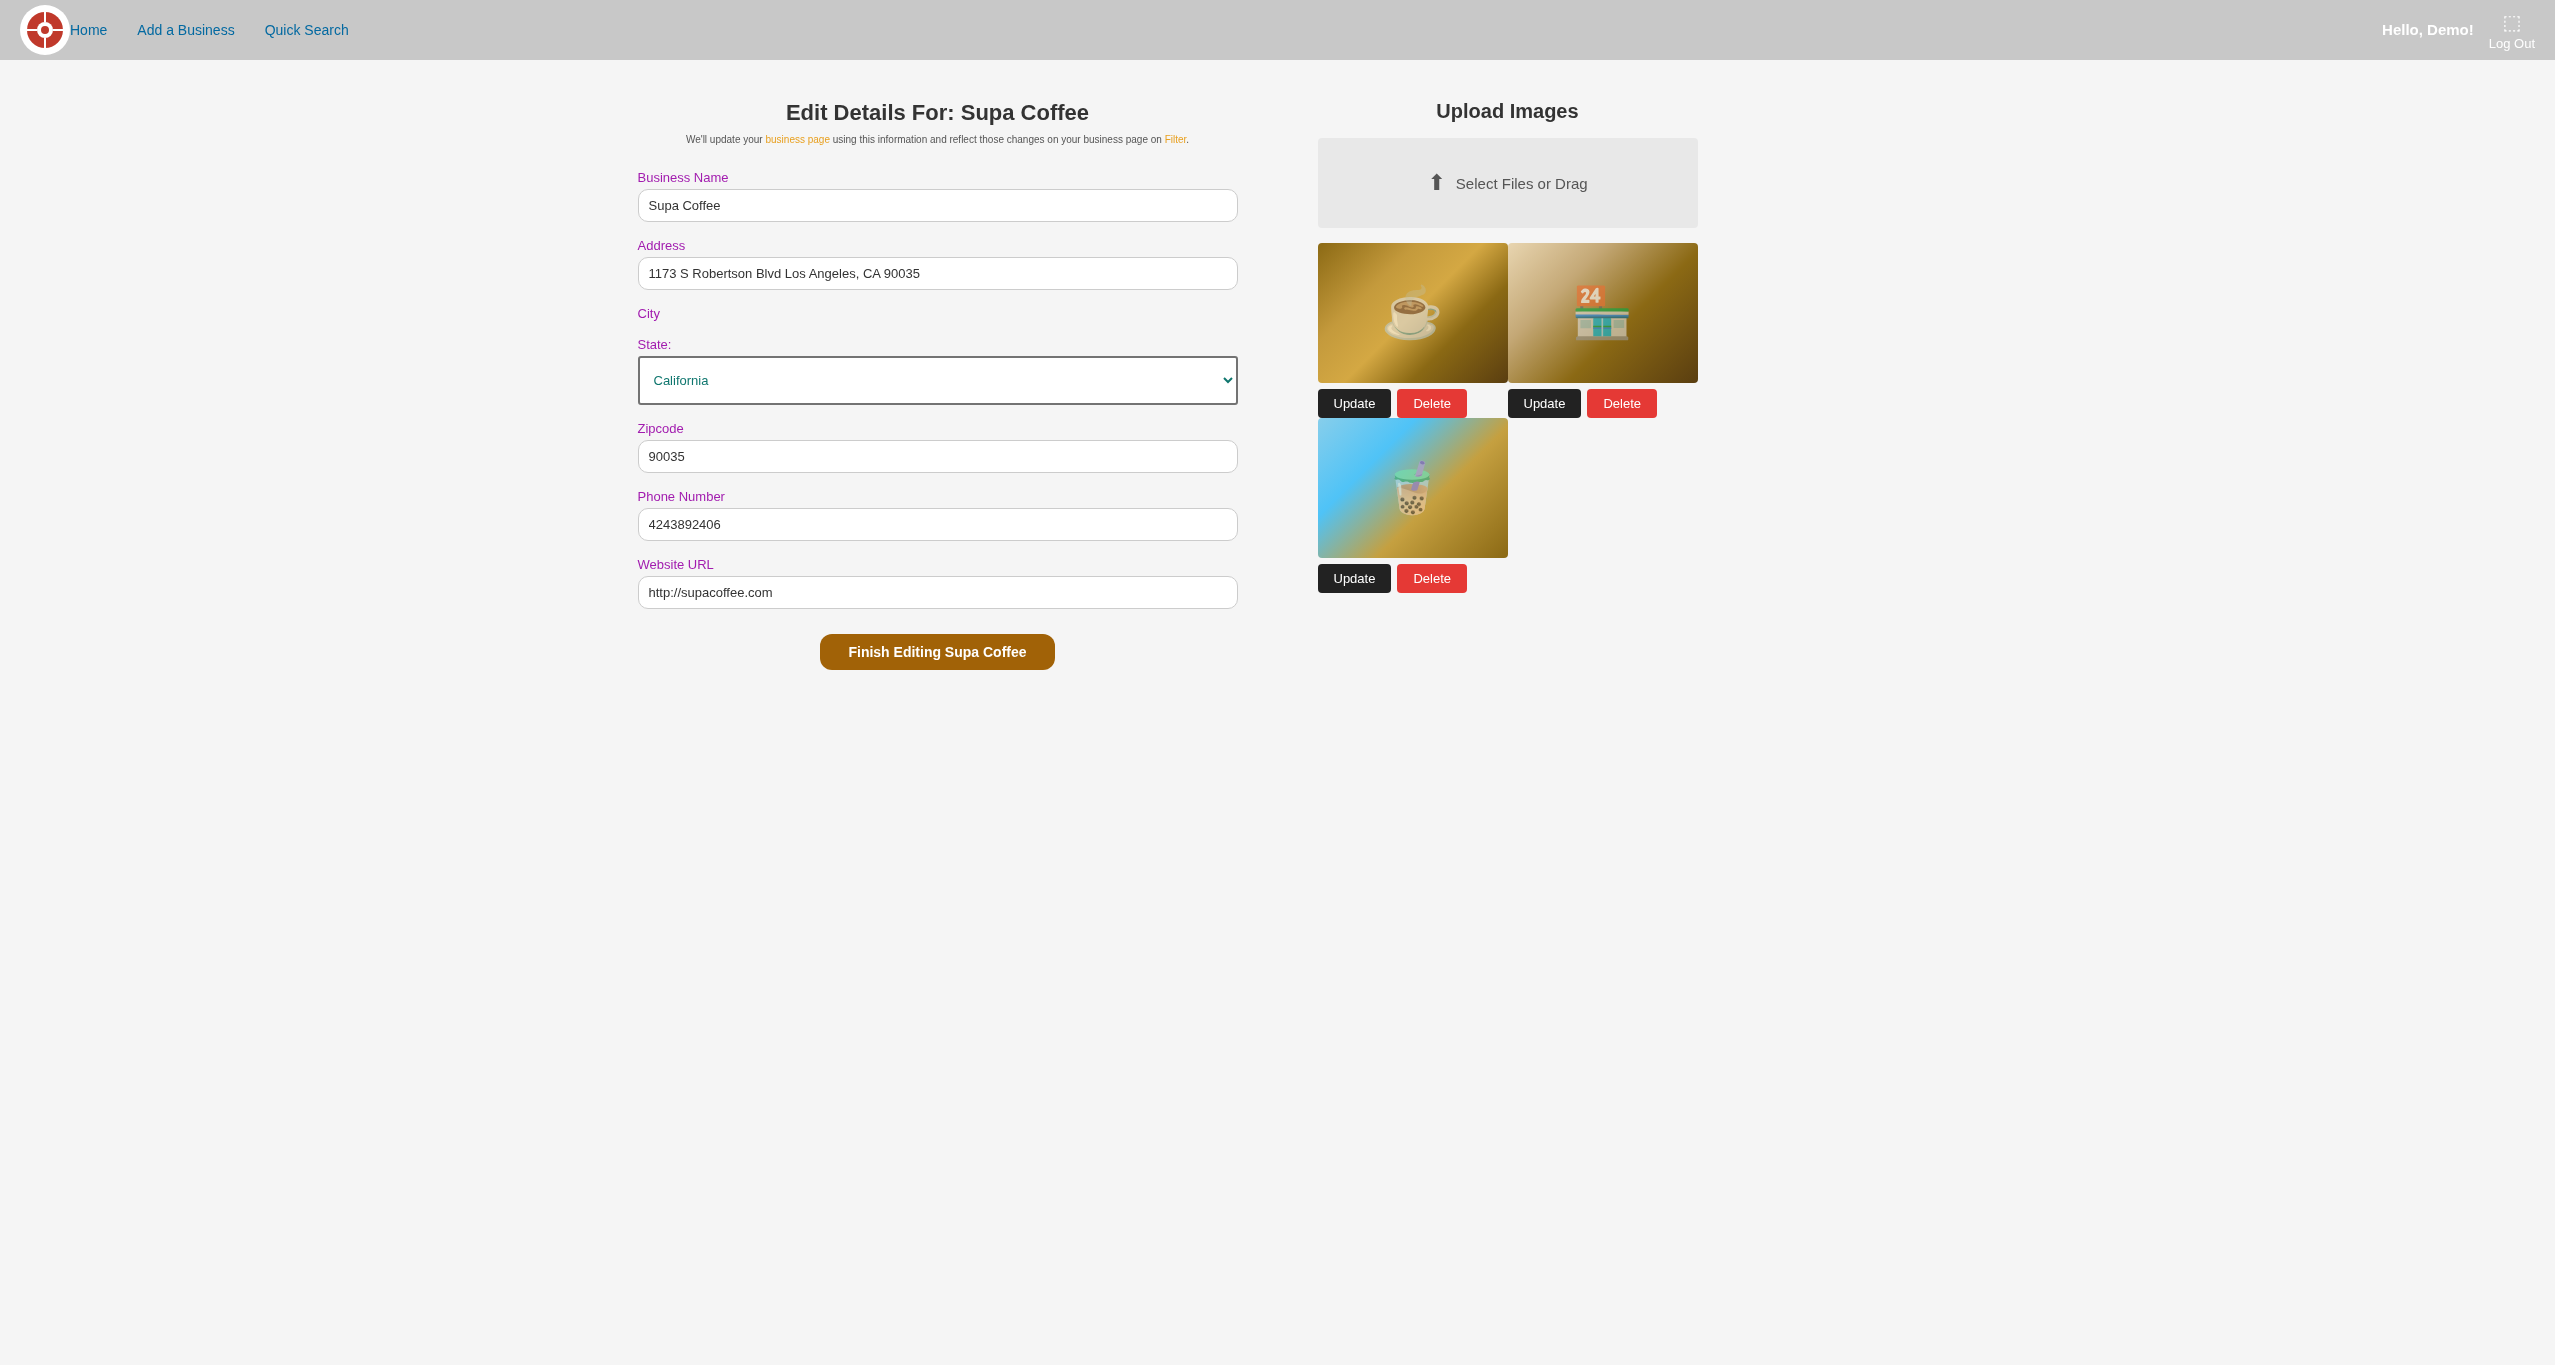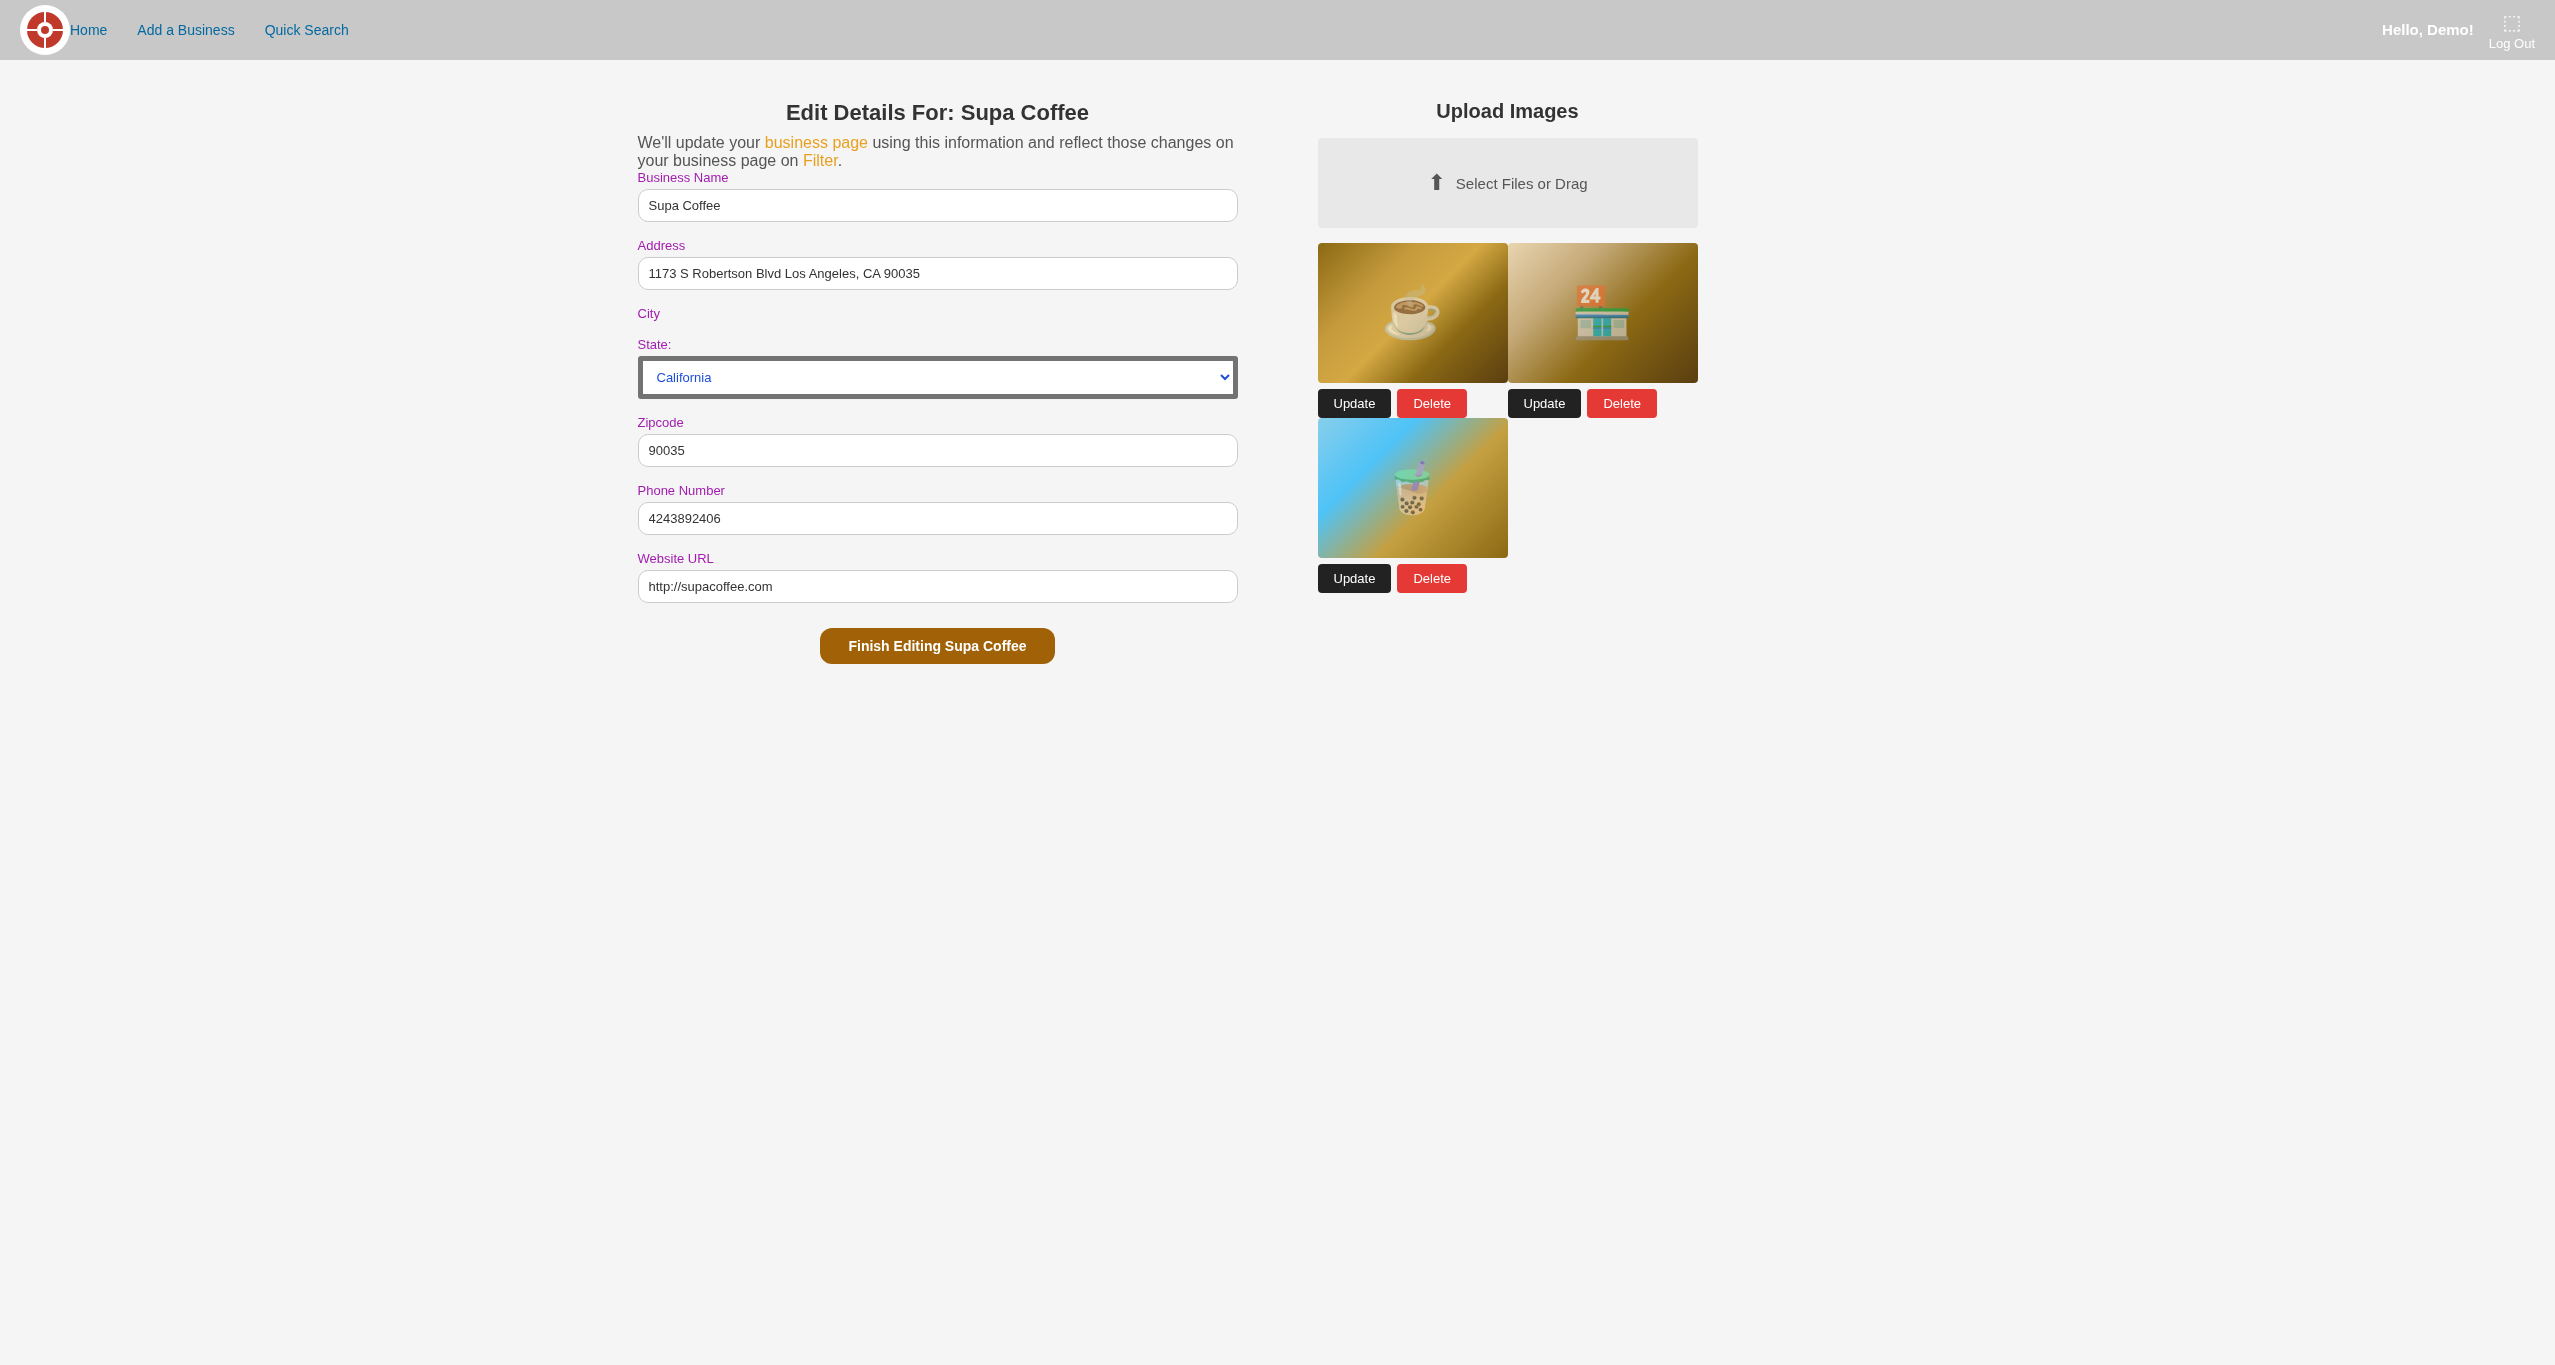--- a/index.html
+++ b/index.html
@@ -65,23 +65,24 @@
       flex: 1;
       max-width: 600px;
     }
     .form-title {
       font-size: 22px;
       font-weight: bold;
       text-align: center;
       margin-bottom: 8px;
     }
     .form-subtitle {
-      font-size: 16px;
-      text-align: left;
+      font-size: 10px;
+      text-align: center;
       color: #555;
+      margin-bottom: 25px;
     }
     .form-subtitle a {
       color: #e8a020;
       text-decoration: none;
     }
     .form-group {
       margin-bottom: 16px;
     }
     .form-label {
       display: block;
@@ -93,26 +94,26 @@
       width: 100%;
       padding: 8px 10px;
       border: 1px solid #ccc;
       border-radius: 10px;
       font-size: 13px;
       background: white;
       color: #333;
     }
     .form-select {
       width: 100%;
-      padding: 8px 10px;
-      border: 5px solid #737373;
+      padding: 14px 10px;
+      border: 2px solid #737373;
       border-radius: 3px;
       font-size: 13px;
       background: white;
-      color: #1d4ed8;
+      color: #0f766e;
       appearance: auto;
     }
     .submit-btn {
       display: block;
       margin: 25px auto 0;
       background: #a16207;
       color: white;
       border: none;
       padding: 10px 28px;
       border-radius: 12px;

